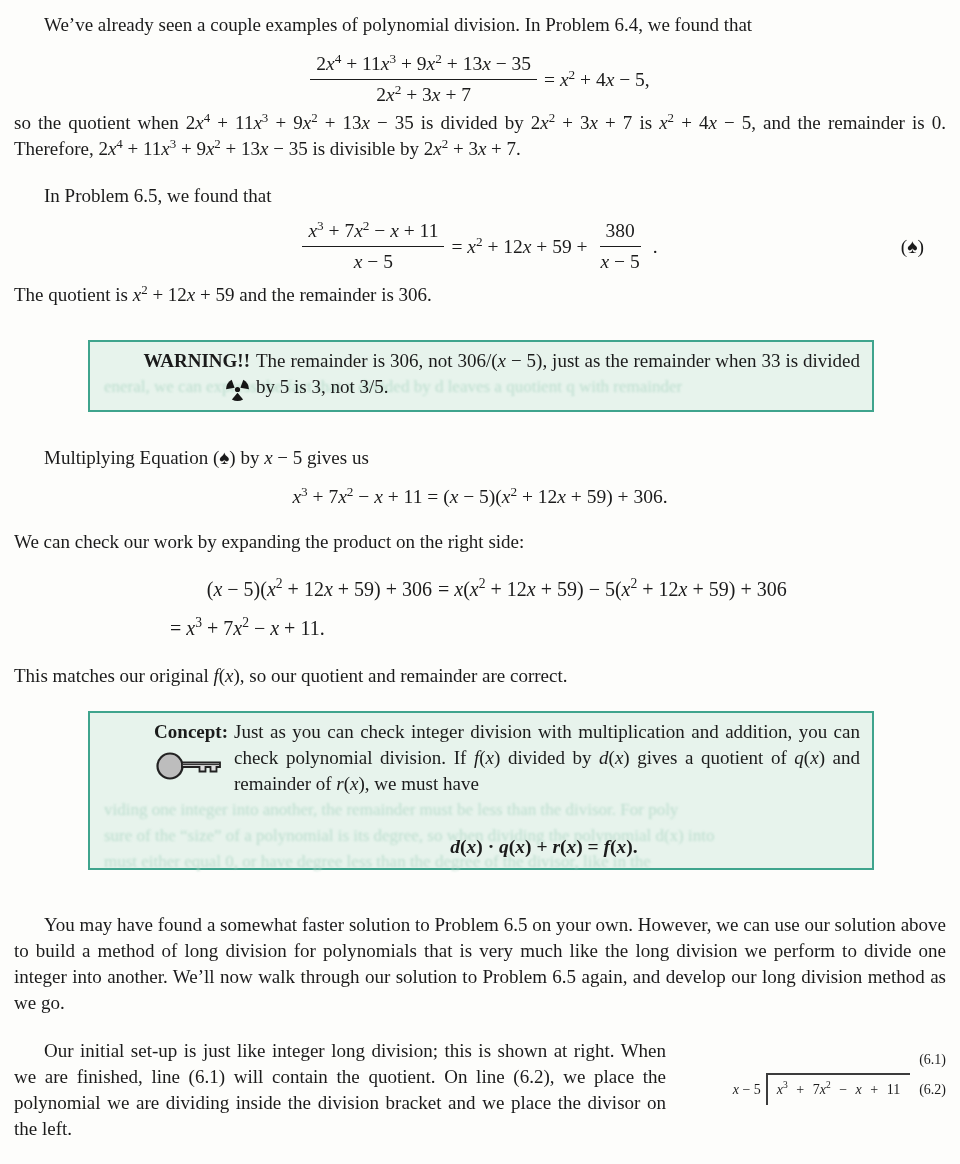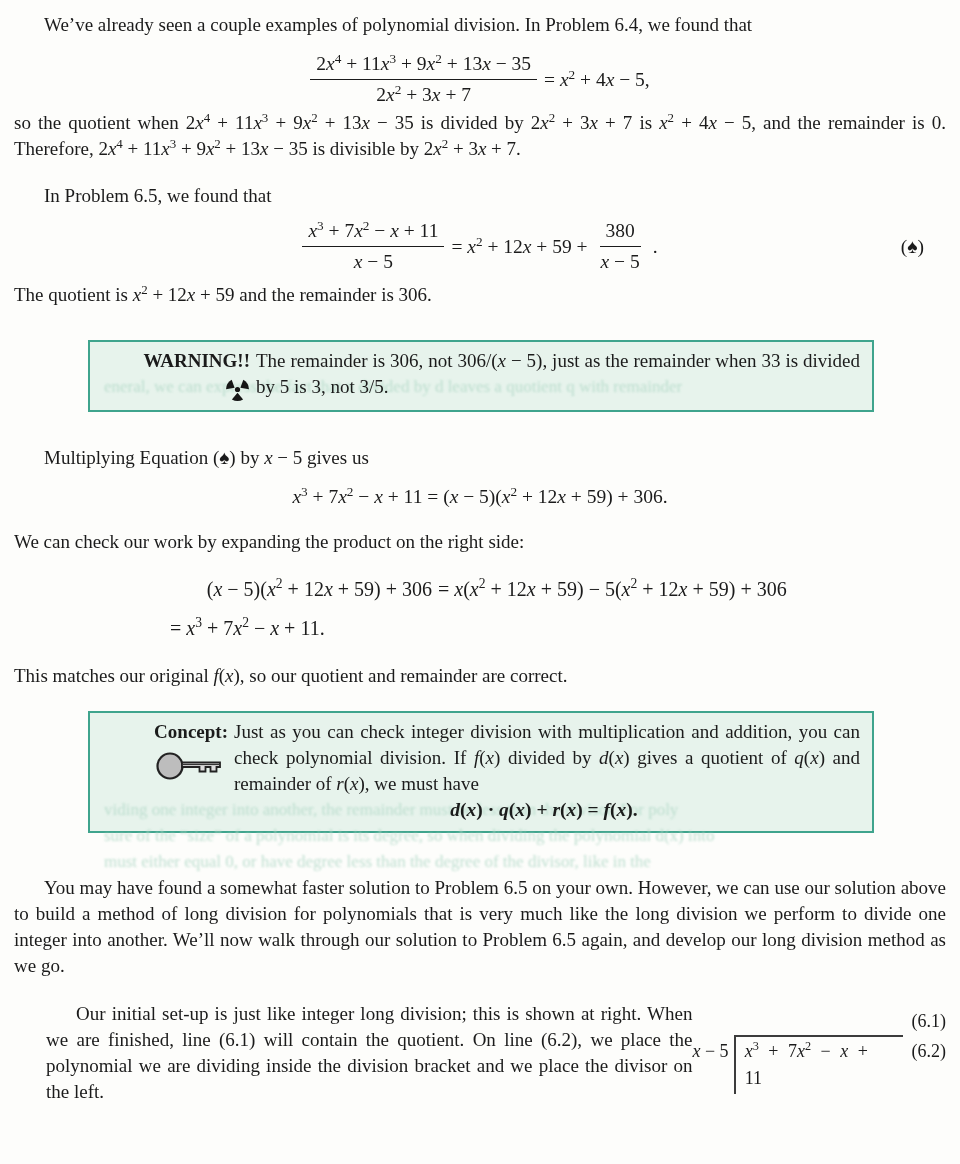--- a/index.html
+++ b/index.html
@@ -54,35 +54,35 @@
     position:relative;z-index:1;flex:0 0 auto;
     display:flex;flex-direction:column;align-items:flex-end;
     font-weight:bold;padding:0 0 0 2px;
   }
   .warning .c-label{width:150px;}
   .concept .c-label{width:128px;}
   .c-icon{margin-top:3px;}
   .c-text{position:relative;z-index:1;flex:1;text-align:justify;padding-left:6px;}
   .c-eq{position:relative;z-index:1;text-align:center;font-size:19.5px;font-weight:bold;}
   .concept{margin-top:22px;}
-  .c-body{flex:1;display:flex;flex-direction:column;}
+  .c-body{flex:1;display:flex;flex-direction:column;gap:37px;}
   .bleed{
     position:absolute;z-index:0;left:14px;right:10px;
     color:#b4dac9;filter:blur(1.1px);opacity:.85;
     font-size:17px;white-space:nowrap;overflow:hidden;pointer-events:none;
   }
 
   
   .final{display:flex;margin-top:22px;}
-  .final-text{width:652px;margin-left:32px;}
+  .final-text{width:652px;}
   .ld{
     margin-left:auto;align-self:flex-start;
     display:grid;grid-template-columns:auto auto auto;
     justify-content:end;align-items:baseline;
-    font-size:18px;line-height:27px;margin-top:0;
+    font-size:14px;line-height:27px;margin-top:0;
   }
   .ld-eqnum{padding-left:9px;text-align:right;}
   .ld-top-spacer{height:26px;}
   .ld-divisor{padding-right:5px;}
   .ld-bracket{
     border-top:2px solid #3c3c3c;border-left:2px solid #3c3c3c;
     padding:1px 10px 2px 9px;word-spacing:5px;
   }
 </style>
 </head>

